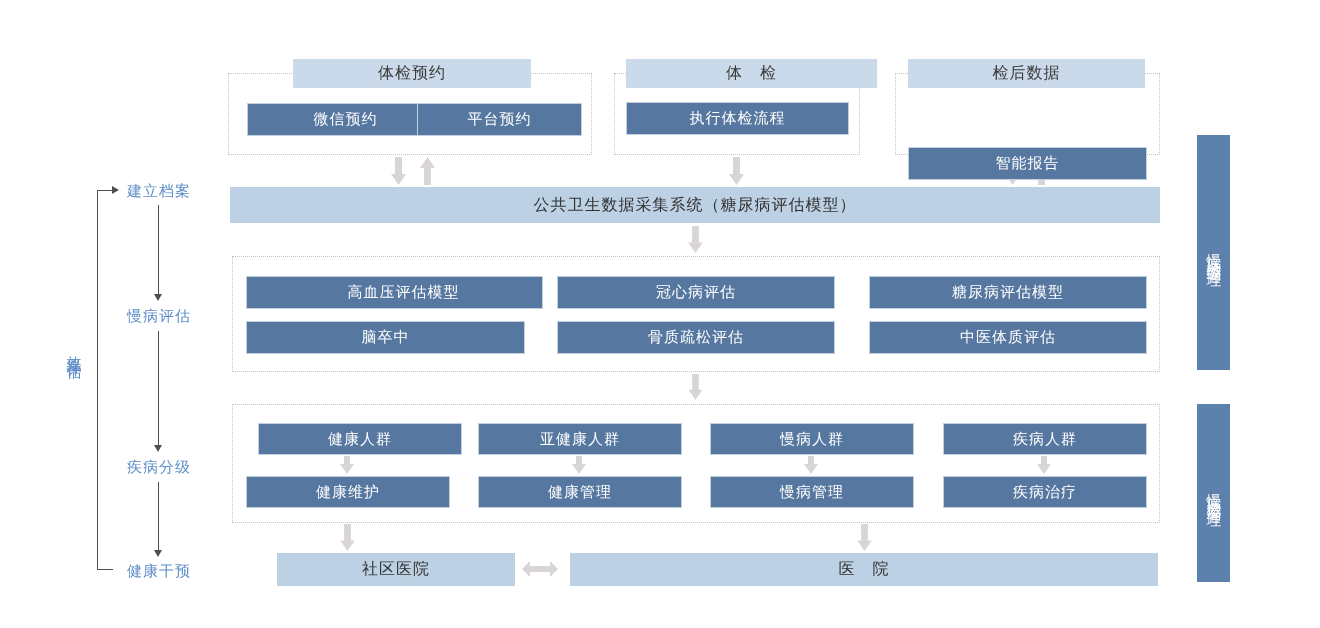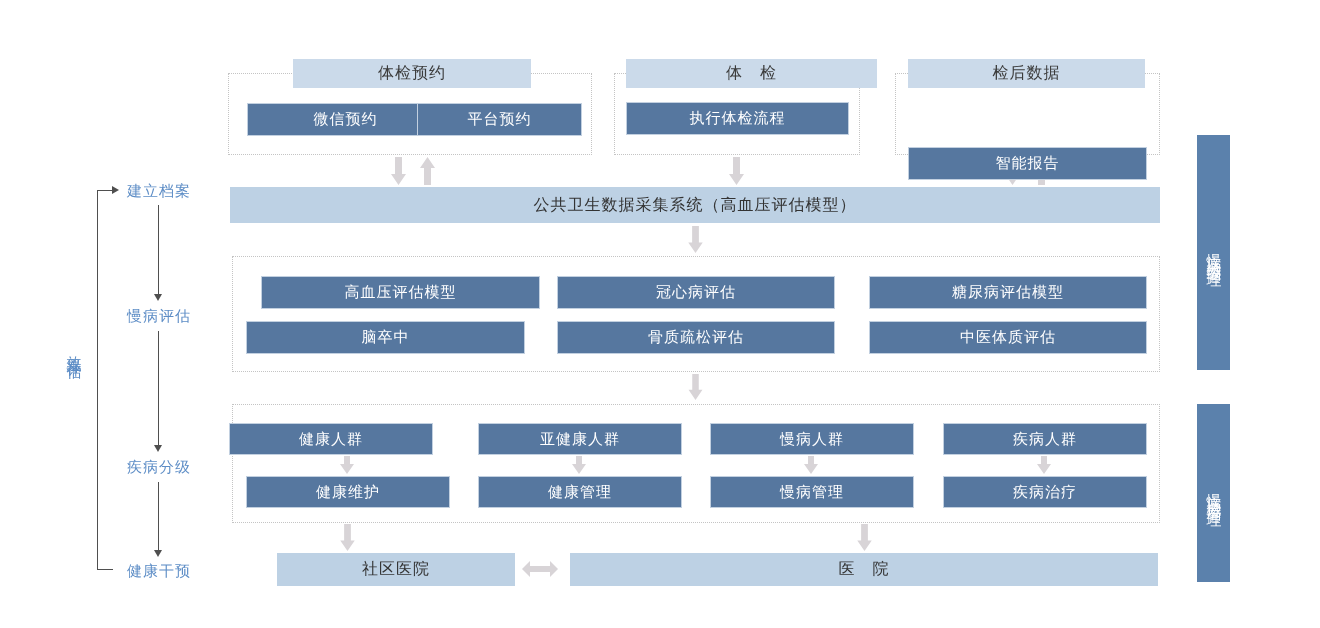--- a/index.html
+++ b/index.html
@@ -81,41 +81,41 @@
   <svg class="block-arrow" style="left:729px;top:157px;" width="15" height="28" viewBox="0 0 15 28">
       <path d="M4 0 H11 V17 H15 L7.5 28 L0 17 H4 Z"></path>
     </svg>
   <svg class="block-arrow" style="left:1005px;top:157px;" width="15" height="28" viewBox="0 0 15 28">
       <path d="M4 0 H11 V17 H15 L7.5 28 L0 17 H4 Z"></path>
     </svg>
   <svg class="block-arrow" style="left:1034px;top:157px;" width="15" height="28" viewBox="0 0 15 28">
       <path d="M4 28 V11 H0 L7.5 0 L15 11 H11 V28 Z"></path>
     </svg>
 
-  <div class="lightbar" style="left:230px;top:187px;width:930px;height:36px;">公共卫生数据采集系统（高血压评估模型）</div>
+  <div class="lightbar" style="left:230px;top:187px;width:930px;height:36px;">公共卫生数据采集系统（糖尿病评估模型）</div>
 
   <svg class="block-arrow" style="left:688px;top:226px;" width="15" height="27" viewBox="0 0 15 28">
       <path d="M4 0 H11 V17 H15 L7.5 28 L0 17 H4 Z"></path>
     </svg>
 
   <div class="dashed" style="left:232px;top:256px;width:926px;height:114px;"></div>
-  <div class="dark" style="left:261px;top:276px;width:277px;height:31px;">高血压评估模型</div>
+  <div class="dark" style="left:246px;top:276px;width:277px;height:31px;padding-left:18px;">高血压评估模型</div>
   <div class="dark" style="left:557px;top:276px;width:276px;height:31px;">冠心病评估</div>
   <div class="dark" style="left:869px;top:276px;width:276px;height:31px;">糖尿病评估模型</div>
   <div class="dark" style="left:246px;top:321px;width:277px;height:31px;">脑卒中</div>
   <div class="dark" style="left:557px;top:321px;width:276px;height:31px;">骨质疏松评估</div>
   <div class="dark" style="left:869px;top:321px;width:276px;height:31px;">中医体质评估</div>
 
   <svg class="block-arrow" style="left:688px;top:374px;" width="15" height="26" viewBox="0 0 15 28">
       <path d="M4 0 H11 V17 H15 L7.5 28 L0 17 H4 Z"></path>
     </svg>
 
   <div class="dashed" style="left:232px;top:404px;width:926px;height:117px;"></div>
 
-  <div class="dark" style="left:229px;top:423px;width:202px;height:30px;">健康人群</div>
+  <div class="dark" style="left:258px;top:423px;width:202px;height:30px;">健康人群</div>
   <div class="dark" style="left:478px;top:423px;width:202px;height:30px;">亚健康人群</div>
   <div class="dark" style="left:710px;top:423px;width:202px;height:30px;">慢病人群</div>
   <div class="dark" style="left:943px;top:423px;width:202px;height:30px;">疾病人群</div>
 
   <svg class="block-arrow" style="left:340px;top:456px;" width="14" height="18" viewBox="0 0 14 18">
       <path d="M4 0 H10 V8 H14 L7 18 L0 8 H4 Z"></path>
     </svg>
   <svg class="block-arrow" style="left:572px;top:456px;" width="14" height="18" viewBox="0 0 14 18">
       <path d="M4 0 H10 V8 H14 L7 18 L0 8 H4 Z"></path>
     </svg>

